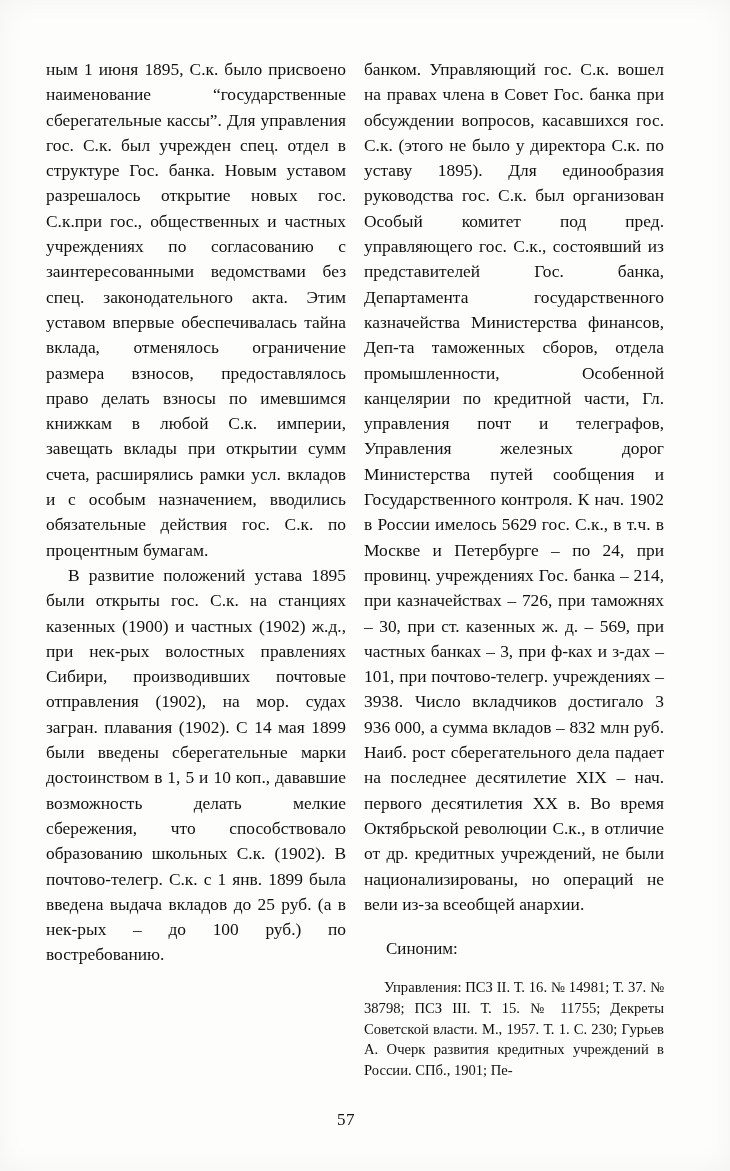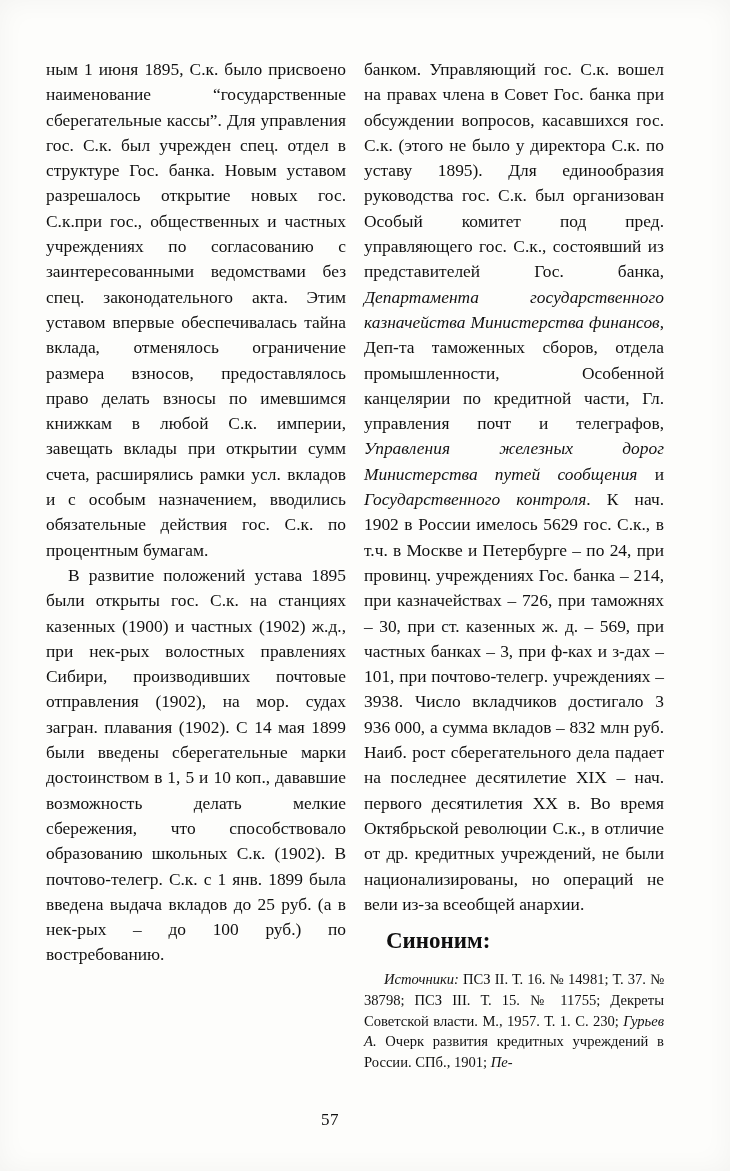--- a/index.html
+++ b/index.html
@@ -39,44 +39,44 @@
     margin: 0;
     font-size: 17.4px;
     line-height: 25.3px;
     text-align: justify;
     text-justify: inter-word;
     hyphens: manual;
   }
   p.indent {
     text-indent: 22px;
   }
-  .italic { font-style: italic; }
+  .italic { }
   .syn-label {
-    margin-top: 11px;
-    font-size: 23px;
+    margin-top: 19px;
+    font-size: 17px;
     line-height: 25.3px;
     text-indent: 22px;
-    font-weight: bold;
+    font-weight: normal;
   }
   .syn-term {
     font-size: 17.4px;
     line-height: 25.3px;
     font-weight: bold;
     text-align: justify;
   }
   .sources {
     margin-top: 16px;
     font-size: 14.6px;
     line-height: 20.6px;
     text-align: justify;
     text-indent: 20px;
   }
   .page-number {
     position: absolute;
-    left: 0;
+    left: 16px;
     top: 1110px;
     width: 660px;
     text-align: center;
     font-size: 17px;
     letter-spacing: 0.5px;
   }
   .noise-frame {
     position: absolute;
     inset: 0;
     pointer-events: none;
@@ -93,21 +93,21 @@
     <div class="col">
       <p class="para">ным 1 июня 1895, С.к. было присвоено наименование “государственные сберегательные кассы”. Для управления гос. С.к. был учрежден спец. отдел в структуре Гос. банка. Новым уставом разрешалось открытие новых гос. С.к.при гос., общественных и частных учреждениях по согласованию с заинтересованными ведомствами без спец. законодательного акта. Этим уставом впервые обеспечивалась тайна вклада, отменялось ограничение размера взносов, предоставлялось право делать взносы по имевшимся книжкам в любой С.к. империи, завещать вклады при открытии сумм счета, расширялись рамки усл. вкладов и с особым назначением, вводились обязательные действия гос. С.к. по процентным бумагам.</p>
       <p class="para indent">В развитие положений устава 1895 были открыты гос. С.к. на станциях казенных (1900) и частных (1902) ж.д., при нек-рых волостных правлениях Сибири, производивших почтовые отправления (1902), на мор. судах загран. плавания (1902). С 14 мая 1899 были введены сберегательные марки достоинством в 1, 5 и 10 коп., дававшие возможность делать мелкие сбережения, что способствовало образованию школьных С.к. (1902). В почтово-телегр. С.к. с 1 янв. 1899 была введена выдача вкладов до 25 руб. (а в нек-рых – до 100 руб.) по востребованию.</p>
     </div>
 
     <div class="col">
       <p class="para"><span>банком. Управляющий гос. С.к. вошел на правах члена в Совет Гос. банка при обсуждении вопросов, касавшихся гос. С.к. (этого не было у директора С.к. по уставу 1895). Для единообразия руководства гос. С.к. был организован Особый комитет под пред. управляющего гос. С.к., состоявший из представителей Гос. банка, </span><span class="italic">Департамента государственного казначейства Министерства финансов</span><span>, Деп-та таможенных сборов, отдела промышленности, Особенной канцелярии по кредитной части, Гл. управления почт и телеграфов, </span><span class="italic">Управления железных дорог Министерства путей сообщения</span><span> и </span><span class="italic">Государственного контроля</span><span>. К нач. 1902 в России имелось 5629 гос. С.к., в т.ч. в Москве и Петербурге – по 24, при провинц. учреждениях Гос. банка – 214, при казначействах – 726, при таможнях – 30, при ст. казенных ж. д. – 569, при частных банках – 3, при ф-ках и з-дах – 101, при почтово-телегр. учреждениях – 3938. Число вкладчиков достигало 3 936 000, а сумма вкладов – 832 млн руб. Наиб. рост сберегательного дела падает на последнее десятилетие XIX – нач. первого десятилетия XX в. Во время Октябрьской революции С.к., в отличие от др. кредитных учреждений, не были национализированы, но операций не вели из-за всеобщей анархии.</span></p>
 
       <div class="syn-label">Синоним:</div>
 
-      <div class="sources"><span class="italic">Источники:</span><span> ПСЗ II. Т. 16. № 14981; Т. 37. № 38798; ПСЗ III. Т. 15. № 11755; Декреты Советской власти. М., 1957. Т. 1. С. 230; </span><span class="italic">Гурьев А.</span><span> Очерк развития кредитных учреждений в России. СПб., 1901; </span><span class="italic">Пе-</span></div>
+      <div class="sources"><span class="italic">Управления:</span><span> ПСЗ II. Т. 16. № 14981; Т. 37. № 38798; ПСЗ III. Т. 15. № 11755; Декреты Советской власти. М., 1957. Т. 1. С. 230; </span><span class="italic">Гурьев А.</span><span> Очерк развития кредитных учреждений в России. СПб., 1901; </span><span class="italic">Пе-</span></div>
     </div>
 
   </div>
 
   <div class="page-number">57</div>
 
   <div class="noise-frame"></div>
 </div>
 
 </body></html>

